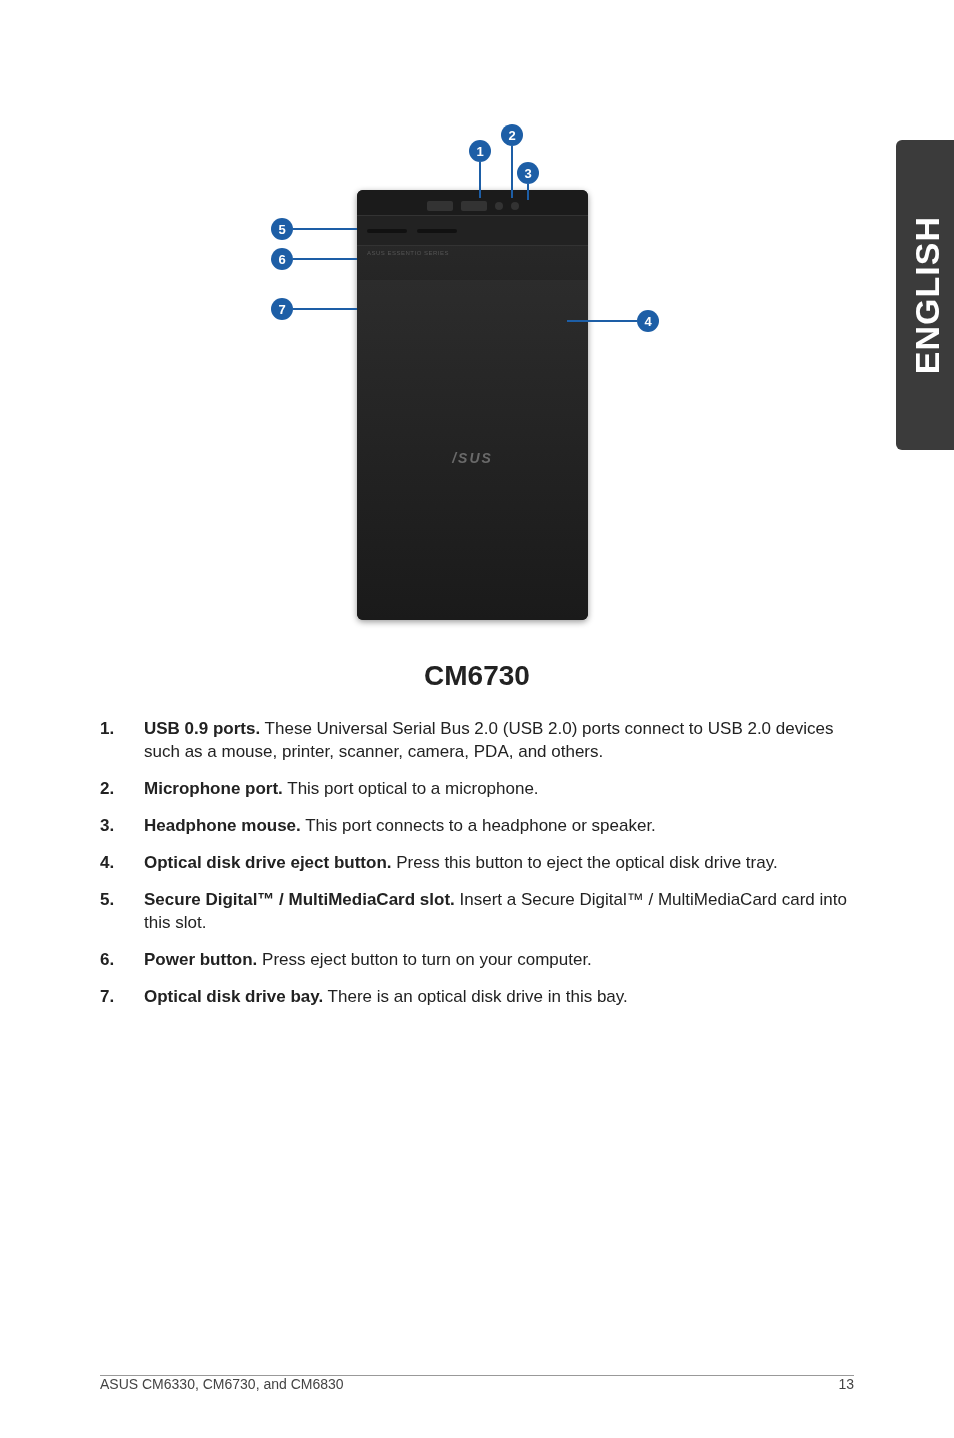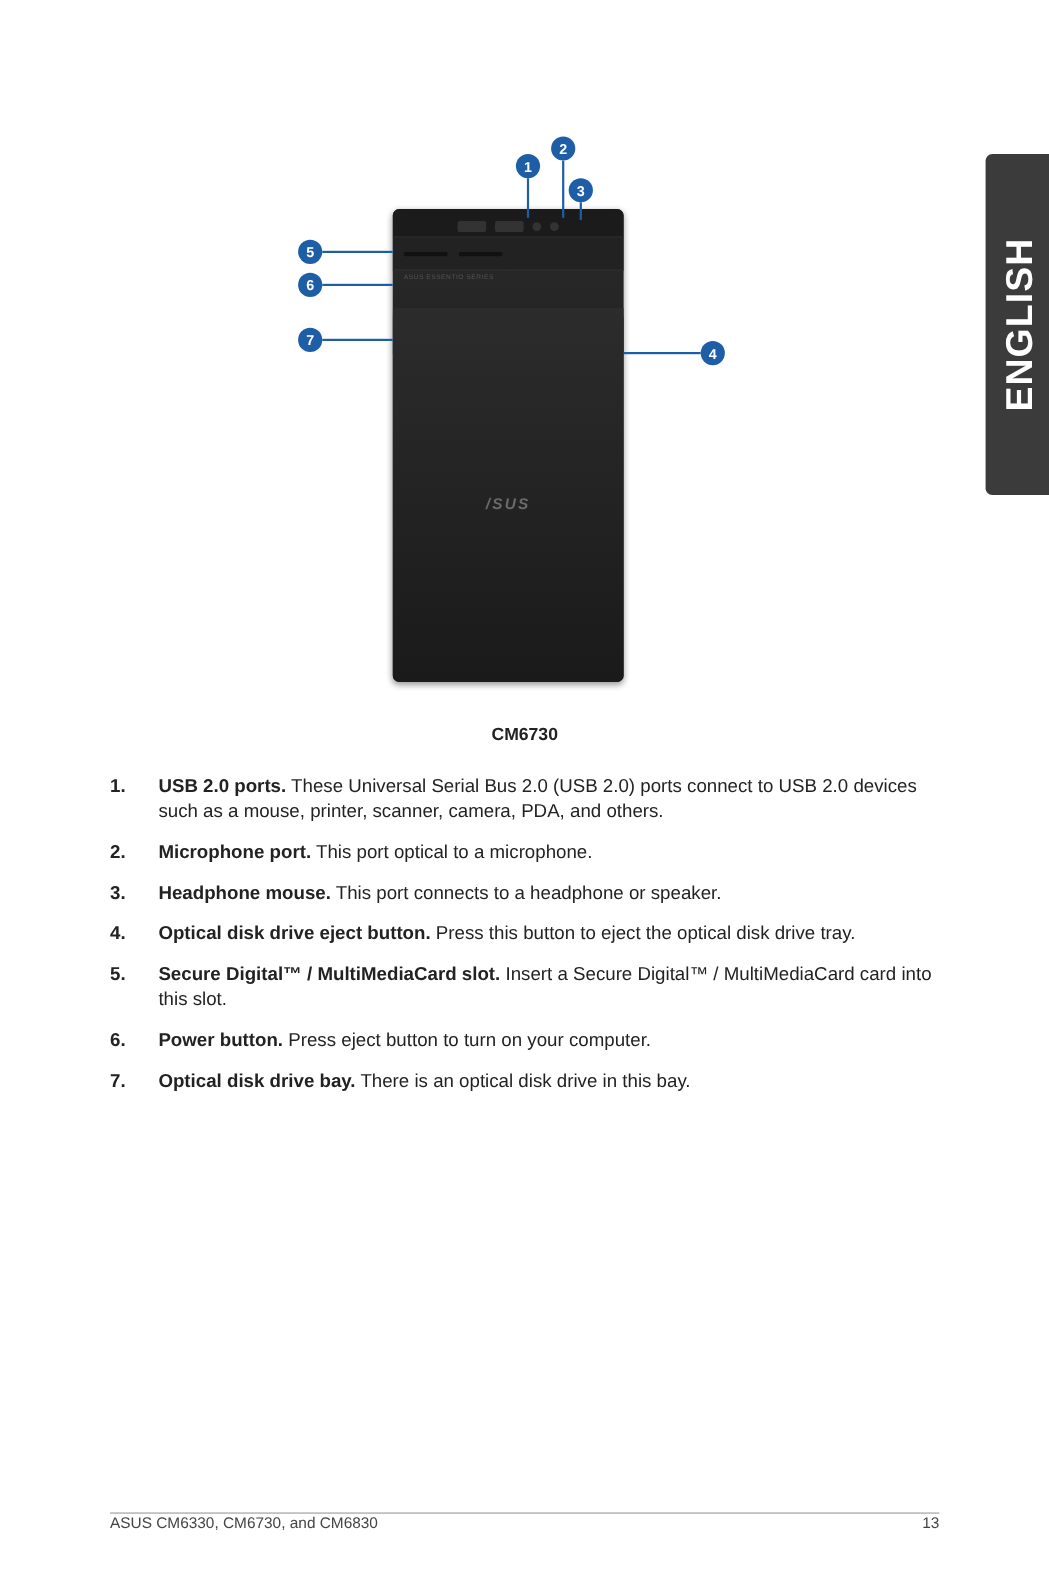--- a/index.html
+++ b/index.html
@@ -42,21 +42,21 @@
   .diagram-area {
     position: relative;
     width: 520px;
     height: 520px;
     margin: 0 auto 20px auto;
   }
   .tower {
     position: absolute;
     left: 140px;
     top: 70px;
-    width: 210px;
+    width: 231px;
     height: 430px;
     background: linear-gradient(#2b2b2b, #202020 40%, #1a1a1a);
     border-radius: 6px;
     box-shadow: 0 2px 6px rgba(0,0,0,.4);
     overflow: hidden;
   }
   .tower .top-io {
     height: 26px;
     background: #1b1b1b;
     border-bottom: 1px solid #333;
@@ -106,21 +106,21 @@
     display:flex; align-items:center; justify-content:center;
     z-index:5;
   }
   .line { position:absolute; background:#1d5ea6; z-index:4; }
   .hline { height:2px; }
   .vline { width:2px; }
 
   .caption {
     text-align:center;
     font-weight:700;
-    font-size:16px;
+    font-size:28px;
     margin: 2px 0 26px 0;
     color:#222;
   }
   ol.specs { list-style:none; }
   ol.specs > li {
     display:flex;
     margin-bottom: 14px;
     font-size:17px;
     line-height:1.35;
     color:#222;
@@ -194,21 +194,21 @@
       </div>
     </div>
   </div>
 
   <div class="caption">CM6730</div>
 
   <ol class="specs">
     <li>
       <div class="num">1.</div>
       <div class="body">
-        <span class="bold">USB 2.0 ports.</span><span> These Universal Serial Bus 2.0 (USB 2.0) ports connect to USB 2.0 devices such as a mouse, printer, scanner, camera, PDA, and others.</span>
+        <span class="bold">USB 0.9 ports.</span><span> These Universal Serial Bus 2.0 (USB 2.0) ports connect to USB 2.0 devices such as a mouse, printer, scanner, camera, PDA, and others.</span>
       </div>
     </li>
     <li>
       <div class="num">2.</div>
       <div class="body">
         <span class="bold">Microphone port.</span><span> This port optical to a microphone.</span>
       </div>
     </li>
     <li>
       <div class="num">3.</div>

